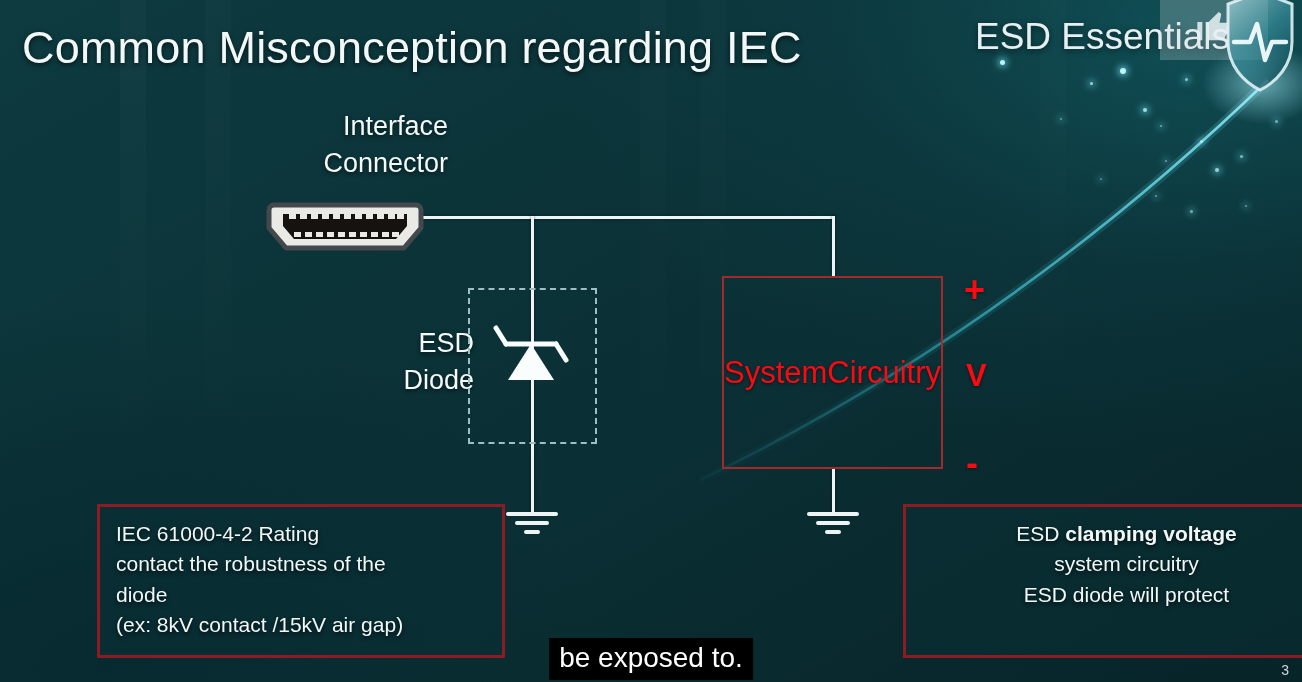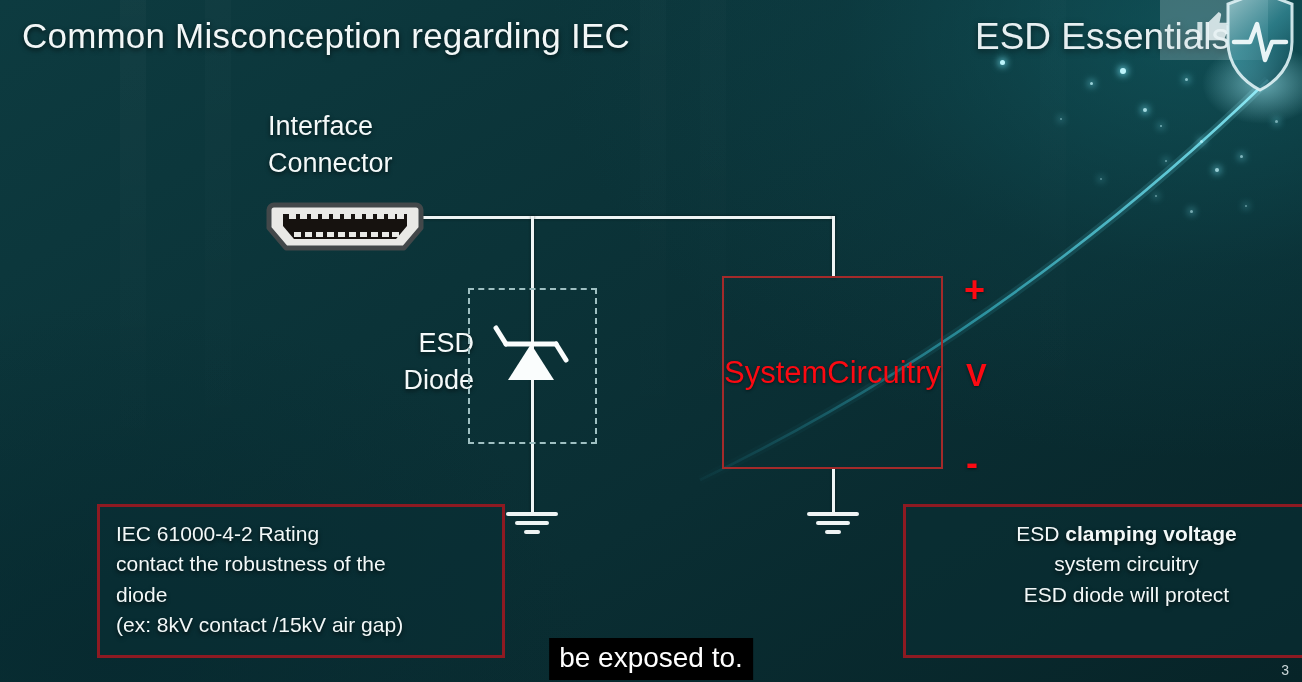--- a/index.html
+++ b/index.html
@@ -41,22 +41,22 @@
     position: absolute;
     border-radius: 50%;
     background: #bdf4fb;
     box-shadow: 0 0 7px 2px rgba(120,230,245,0.75);
   }
 
   
   #slide-title {
     position: absolute;
     left: 22px;
-    top: 16px;
-    font-size: 35px;
+    top: 22px;
+    font-size: 45px;
     color: #f2f7f7;
     letter-spacing: 0.2px;
     text-shadow: 0 2px 5px rgba(0,0,0,0.65);
     white-space: nowrap;
   }
   #brand-title {
     position: absolute;
     right: 72px;
     top: 16px;
     font-size: 37px;
@@ -88,21 +88,21 @@
     height: 104px;
   }
 
   
   .diagram-label {
     position: absolute;
     color: #f4f9f9;
     font-size: 27px;
     line-height: 1.38;
     text-shadow: 0 2px 4px rgba(0,0,0,0.6);
-    text-align: left;
+    text-align: right;
     white-space: nowrap;
   }
   #connector-label { left: 268px; top: 108px; width: 180px; }
   #diode-label     { left: 344px; top: 325px; width: 130px; text-align: right; }
 
   
   .wire {
     position: absolute;
     background: #eef4f4;
     box-shadow: 0 0 3px rgba(0,0,0,0.5);

